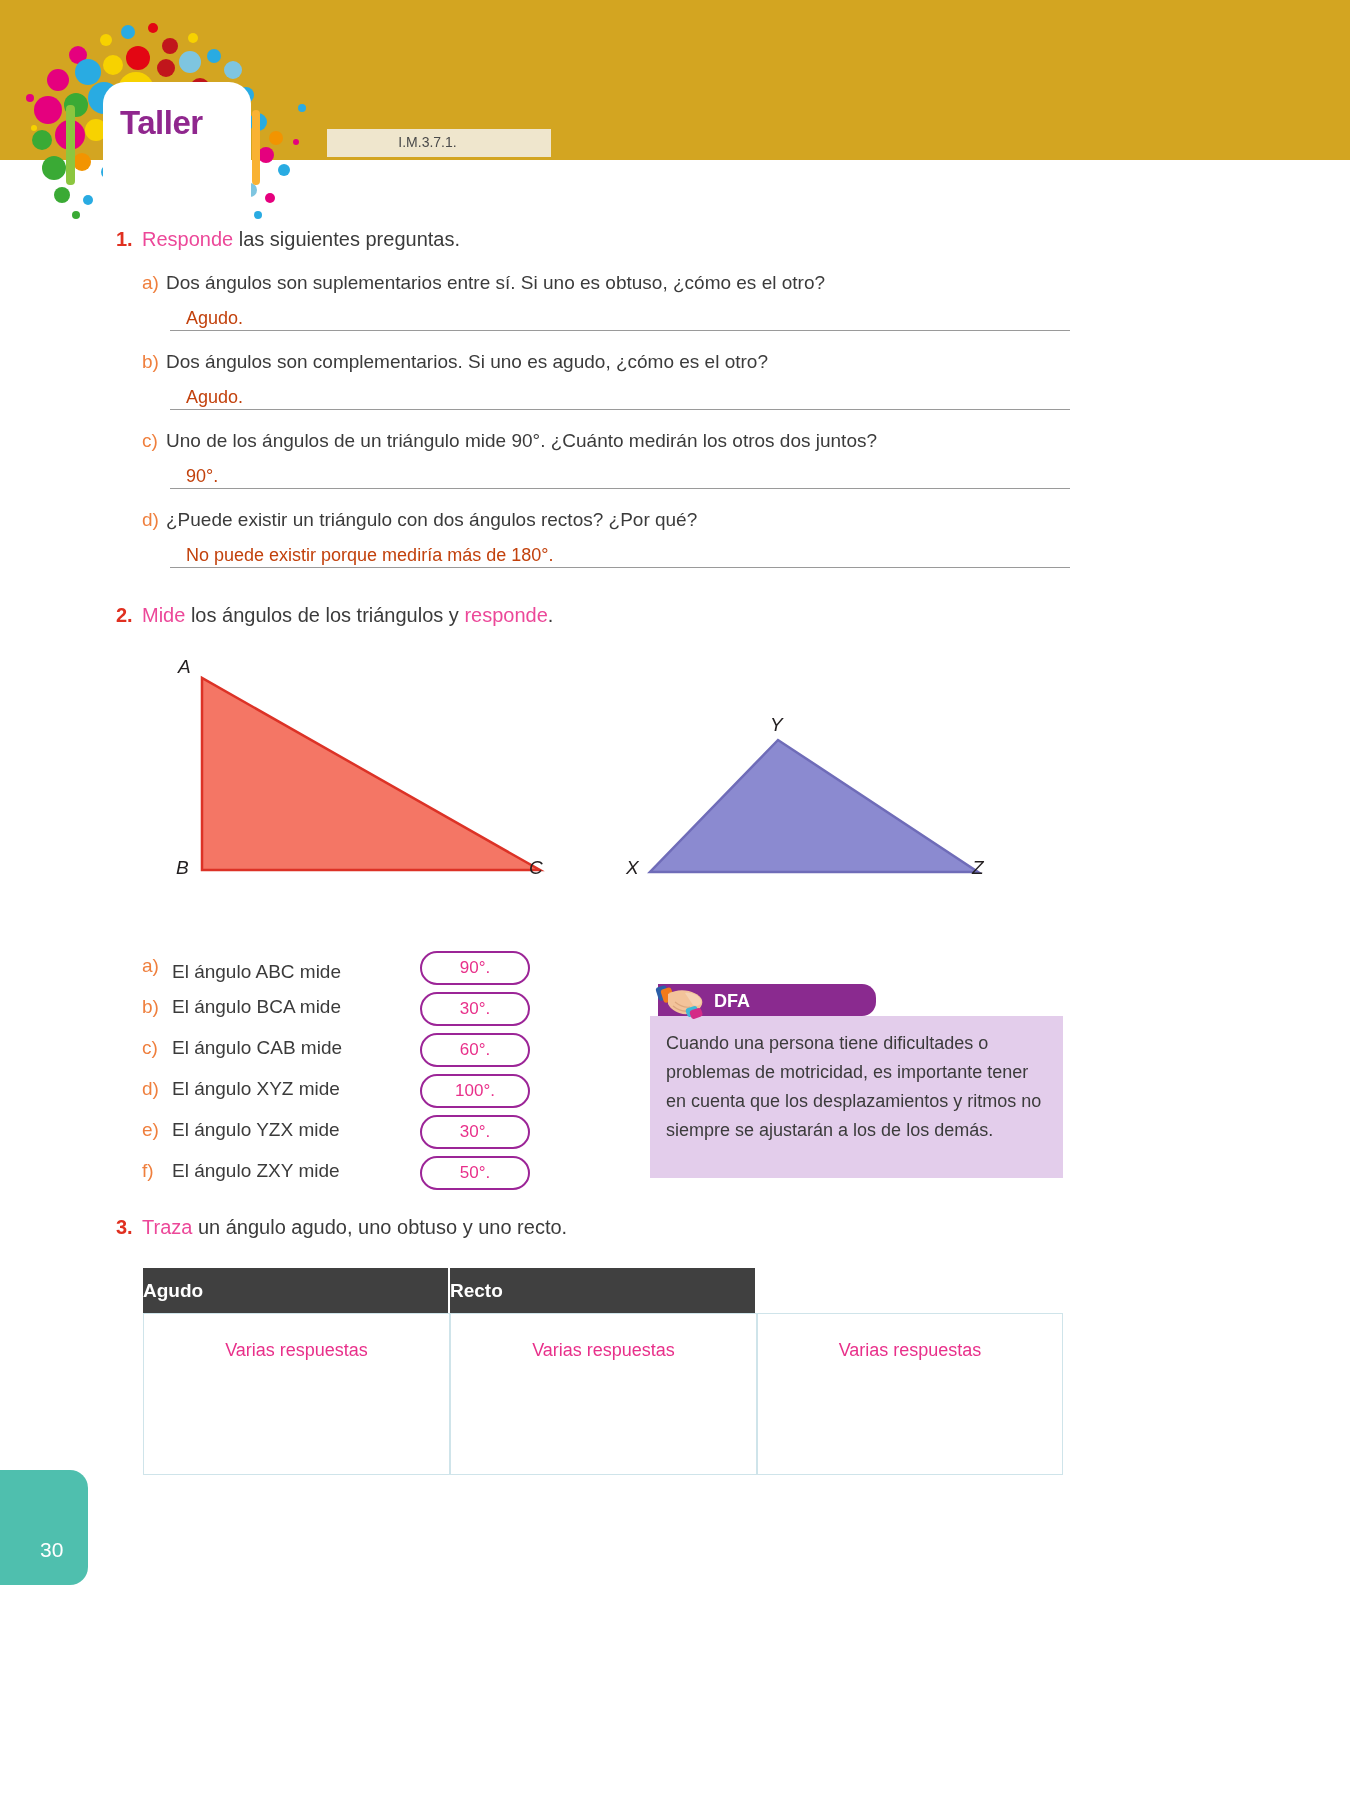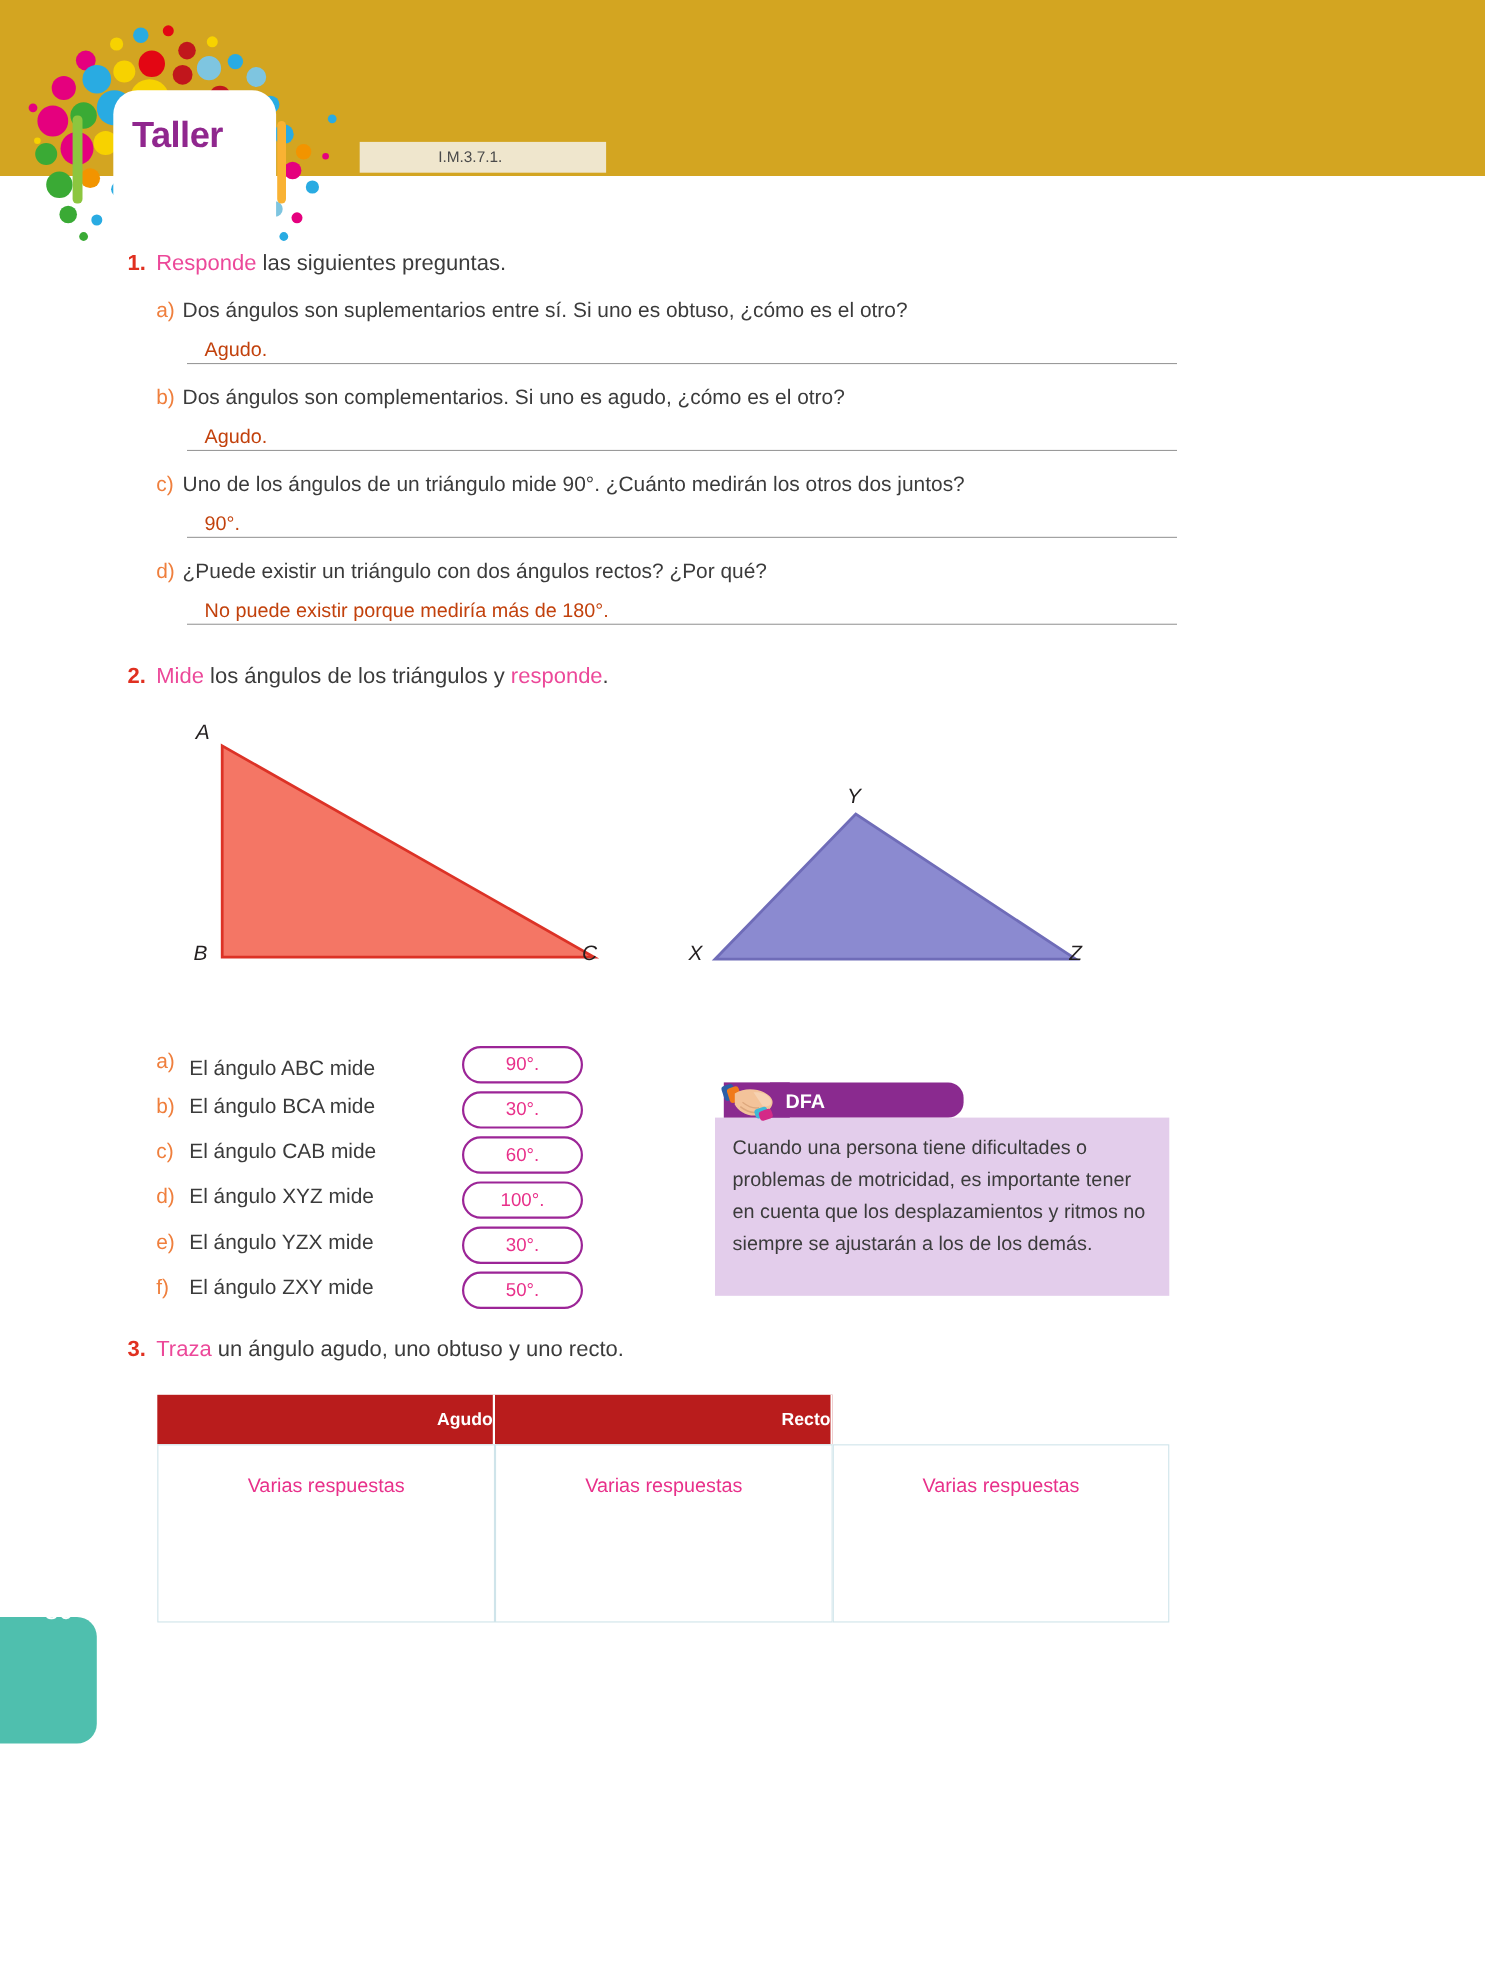--- a/index.html
+++ b/index.html
@@ -99,41 +99,41 @@
     position:absolute;left:666px;top:1029px;width:385px;
     font-size:18px;line-height:29px;color:#3b3b3b;
   }
 
   
   .tbl{
     position:absolute;left:143px;top:1268px;width:920px;height:207px;
   }
   .tbl-head-cell{
     position:absolute;top:0;height:45px;line-height:45px;
-    background:#b91c1c;color:#ffffff;font-size:16px;font-weight:bold;
-    text-align:right;box-sizing:border-box;
+    background:#404040;color:#ffffff;font-size:19px;font-weight:bold;
+    text-align:left;box-sizing:border-box;
     border-right:2px solid #ffffff;
   }
   .tbl-body-cell{
     position:absolute;top:45px;height:162px;
     background:#ffffff;box-sizing:border-box;
     border:1px solid #cfe4ea;
   }
   .tbl-body-text{
     position:absolute;top:1340px;font-size:18px;color:#e8308a;text-align:center;
   }
 
   
   .pagenum-tab{
     position:absolute;left:0;top:1470px;width:88px;height:115px;
     background:#4fbfae;border-radius:0 18px 18px 0;
   }
   .pagenum{
-    position:absolute;left:40px;top:1451px;
-    font-size:24px;color:#ffffff;
+    position:absolute;left:40px;top:1538px;
+    font-size:21px;color:#ffffff;
   }
 </style>
 </head>
 <body>
 
 <div class="header-band"></div>
 
 <svg class="splatter" viewBox="0 0 300 215">
   <g>
     <circle cx="60" cy="45" r="9" fill="#e5007e"></circle>

